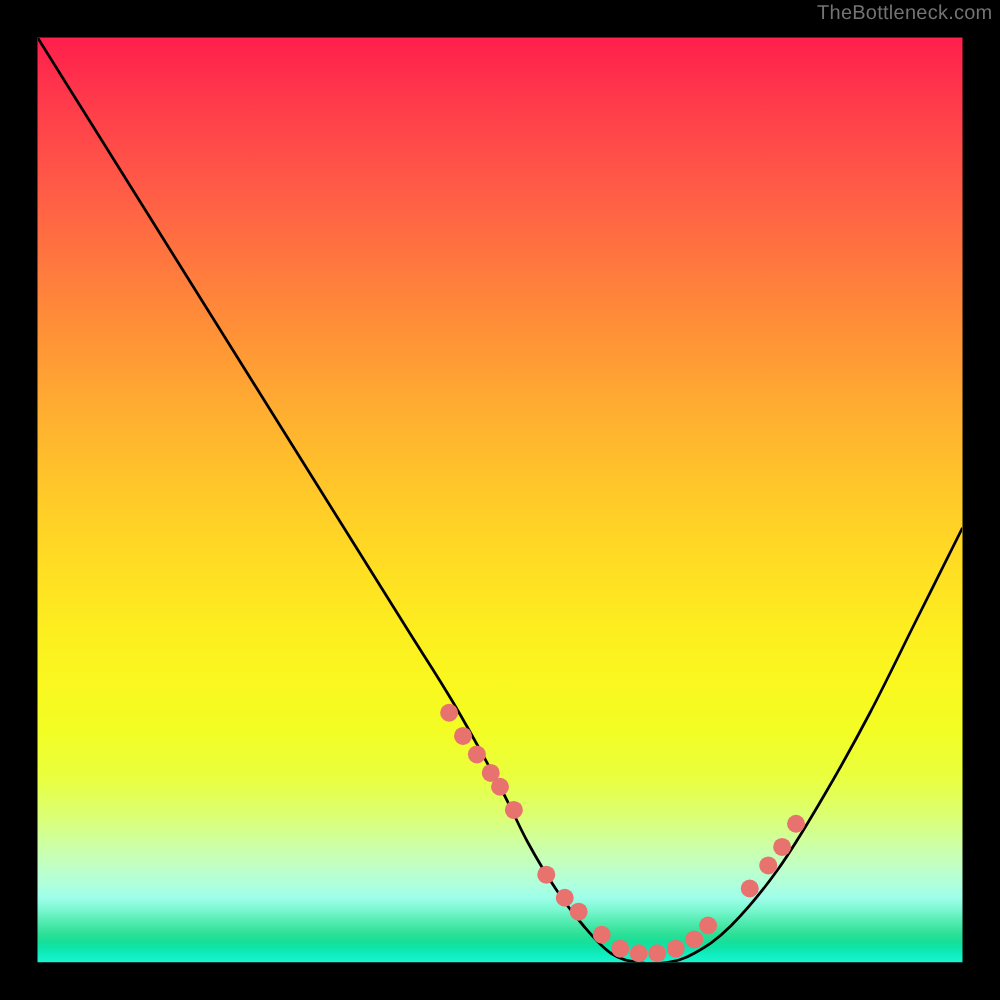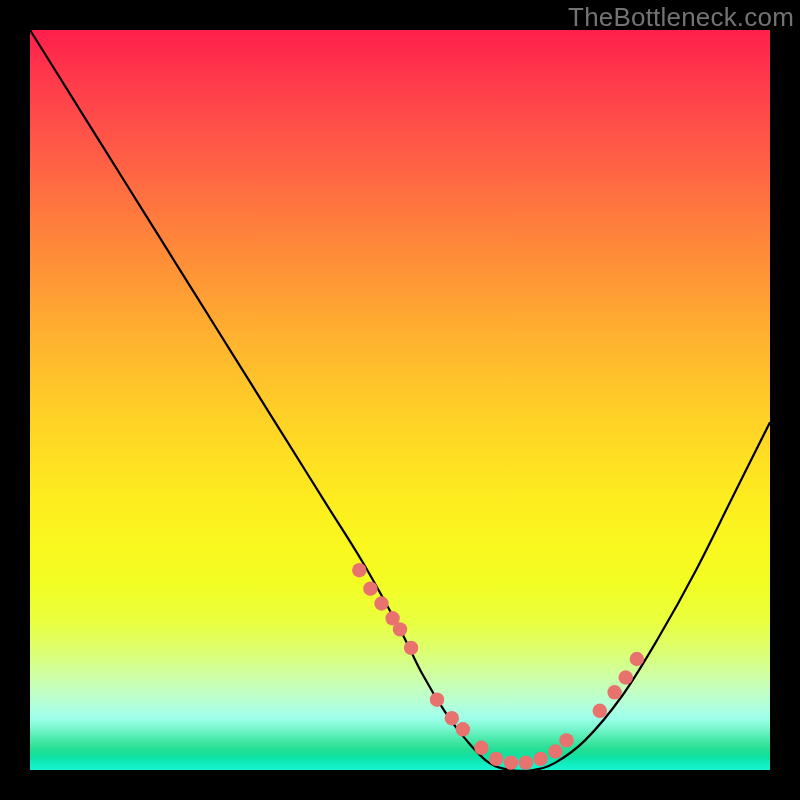--- a/index.html
+++ b/index.html
@@ -15,21 +15,21 @@
     width: 800px;
     height: 800px;
     background: #000;
   }
   .watermark {
     position: absolute;
     top: 2px;
     right: 6px;
     color: #737373;
     font-family: Arial, Helvetica, sans-serif;
-    font-size: 26px;
+    font-size: 16px;
     font-weight: 500;
     letter-spacing: 0.2px;
     z-index: 5;
     text-align: center;
   }
   .plot {
     position: absolute;
     left: 30px;
     top: 30px;
     width: 740px;

